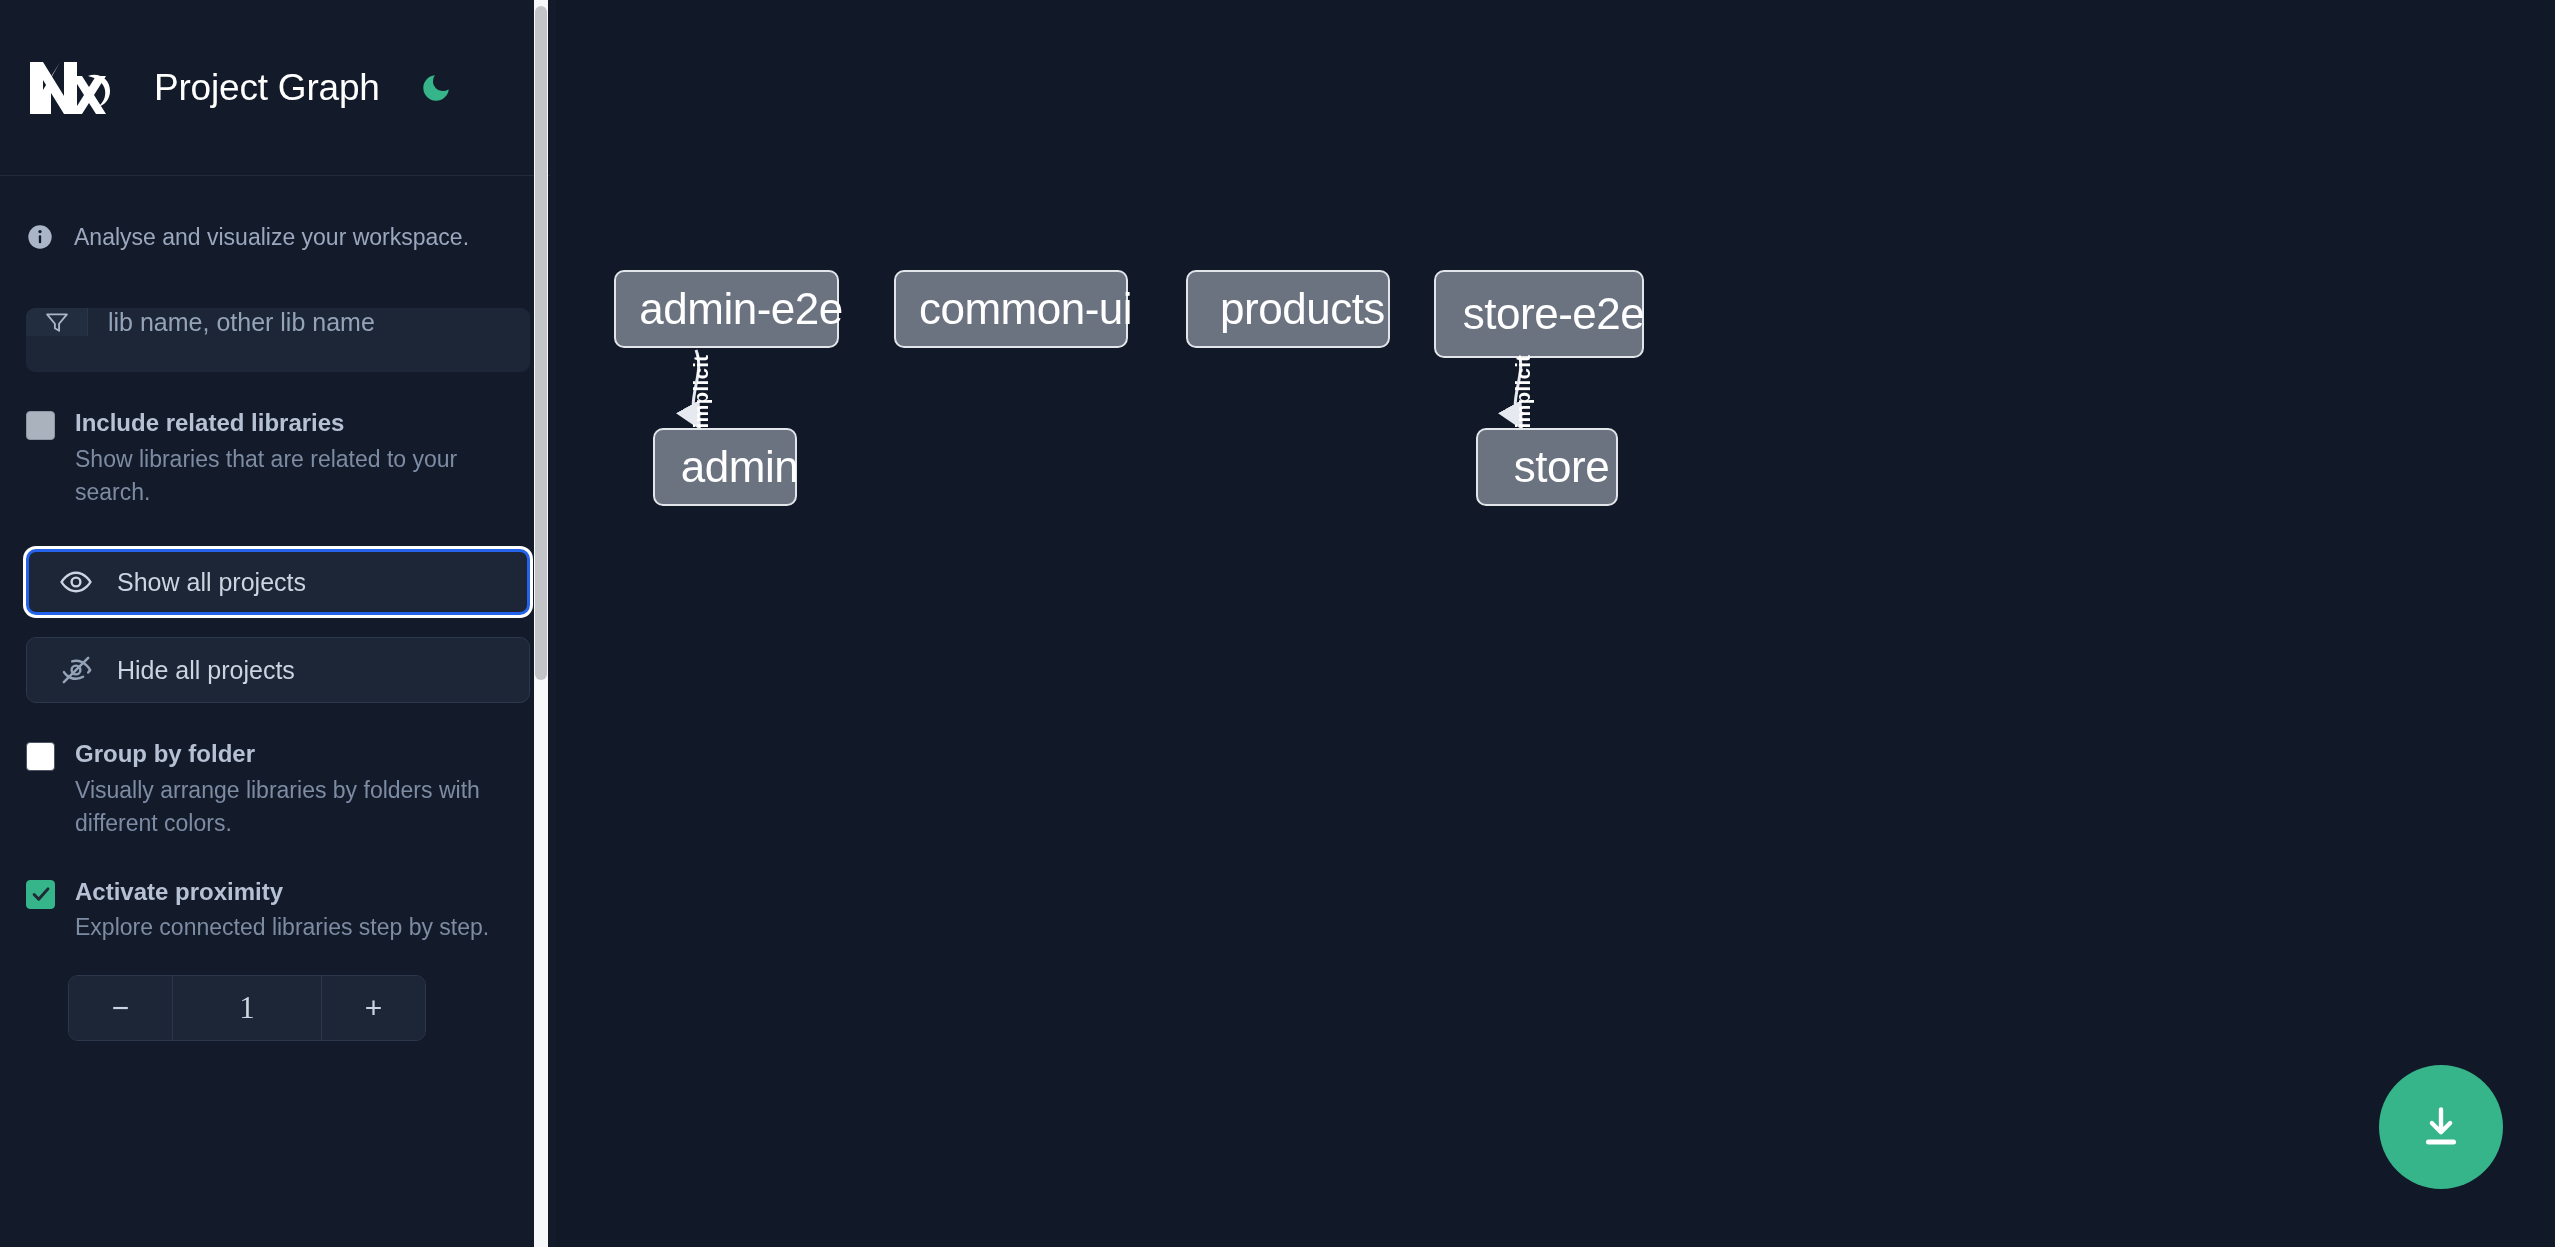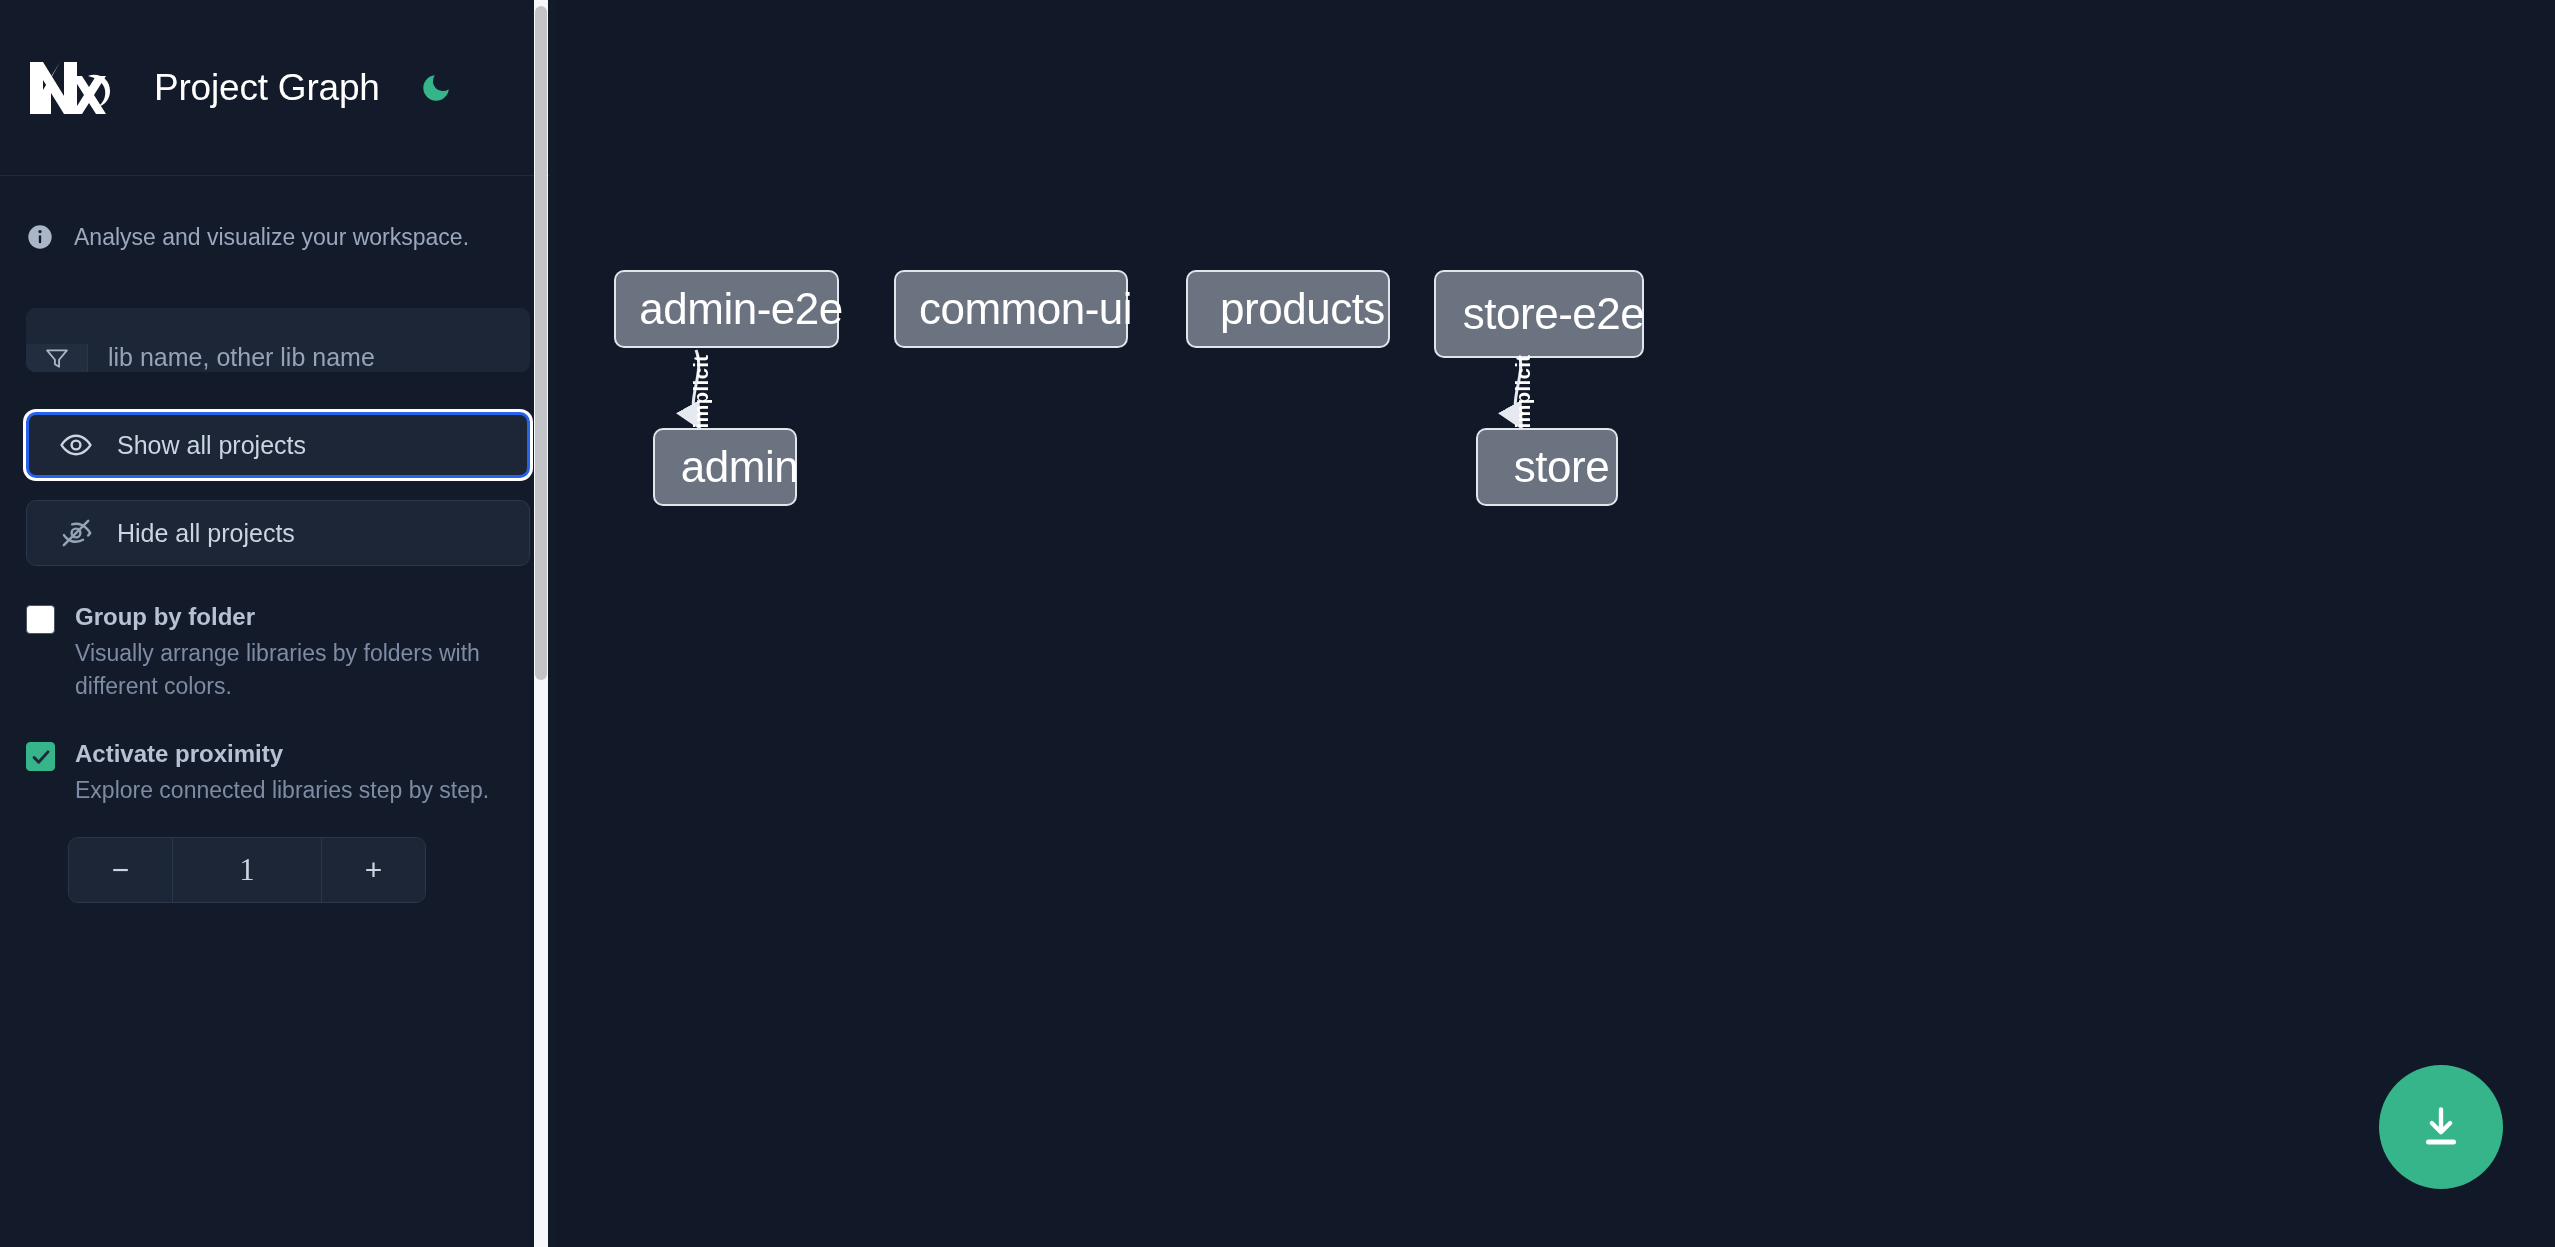--- a/index.html
+++ b/index.html
@@ -82,21 +82,21 @@
     font-size: 23px;
     color: #9aa7bd;
     white-space: nowrap;
   }
 
   
   .search-wrap {
     margin: 44px 26px 0 26px;
     height: 64px;
     display: flex;
-    align-items: flex-end;
+    align-items: flex-start;
     border-radius: 9px;
     overflow: hidden;
     background: #1c2636;
   }
   .search-prefix {
     width: 62px;
     flex: 0 0 62px;
     background: #222d40;
     display: flex;
     align-items: center;
@@ -329,20 +329,27 @@
 
     <div class="search-wrap">
       <span class="search-prefix">
         <svg width="28" height="28" viewBox="0 0 24 24">
           <path d="M3.5 5.5h17l-6.7 8v6l-3.6 -2.2v-3.8z" fill="none" stroke="#aab6c8" stroke-width="1.6" stroke-linejoin="round"></path>
         </svg>
       </span>
       <input class="search-input" type="text" placeholder="lib name, other lib name" value="" style="">
     </div>
 
+    <div class="option">
+      <span class="cb grey"></span>
+      <div class="opt-body">
+        <div class="opt-title">Include related libraries</div>
+        <div class="opt-desc">Show libraries that are related to your search.</div>
+      </div>
+    </div>
 
     <div class="btn-list">
       <div class="gbtn focused">
         <span class="gicon">
           <svg width="34" height="34" viewBox="0 0 24 24">
             <path d="M1.8 12S5.5 5.5 12 5.5 22.2 12 22.2 12 18.5 18.5 12 18.5 1.8 12 1.8 12z" fill="none" stroke="#cbd5e1" stroke-width="1.7"></path>
             <circle cx="12" cy="12" r="3.1" fill="none" stroke="#cbd5e1" stroke-width="1.7"></circle>
           </svg>
         </span>
         <span class="glabel">Show all projects</span>

